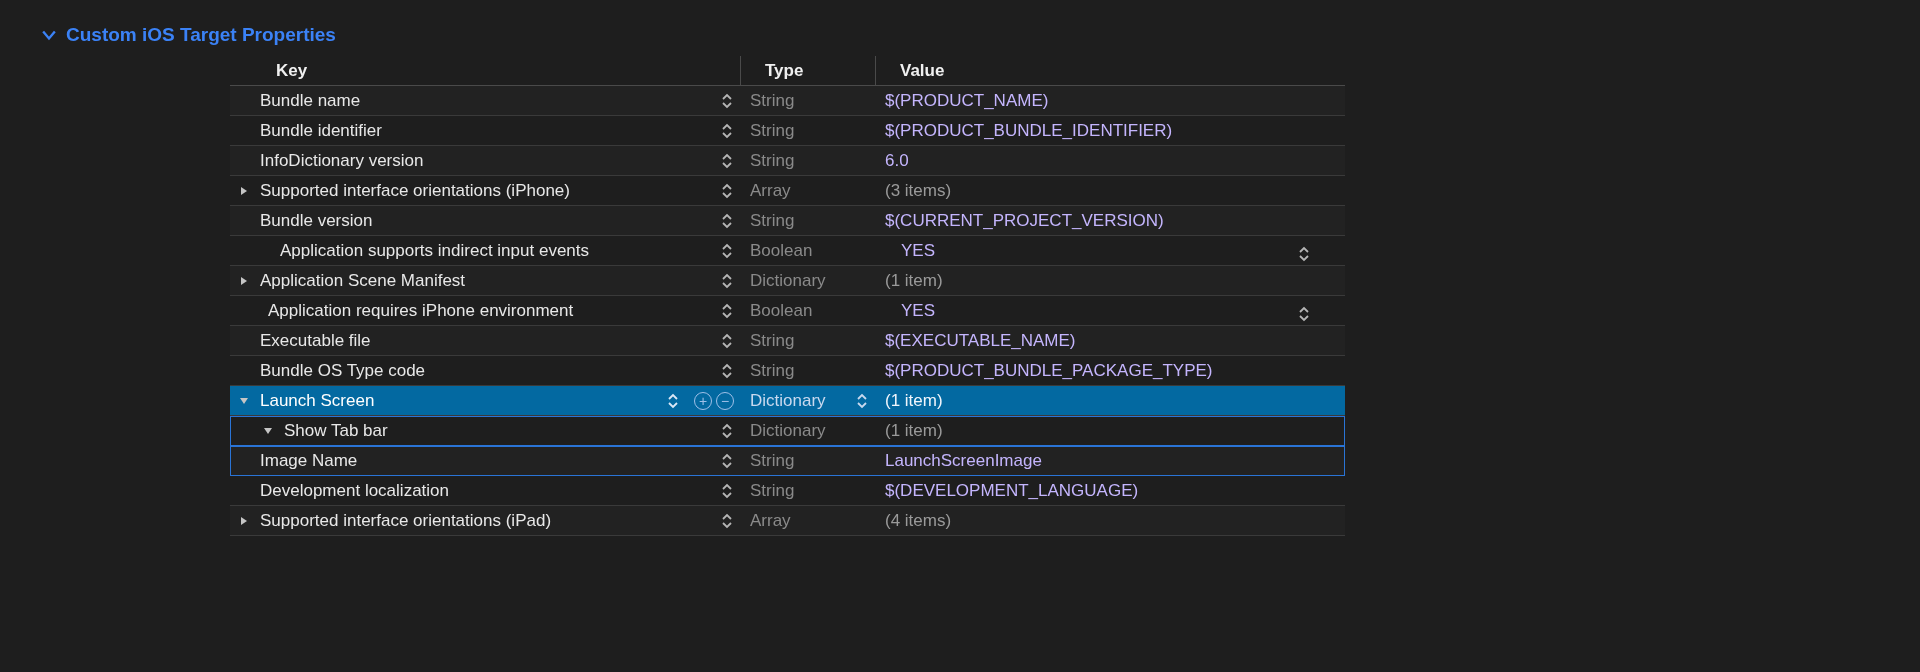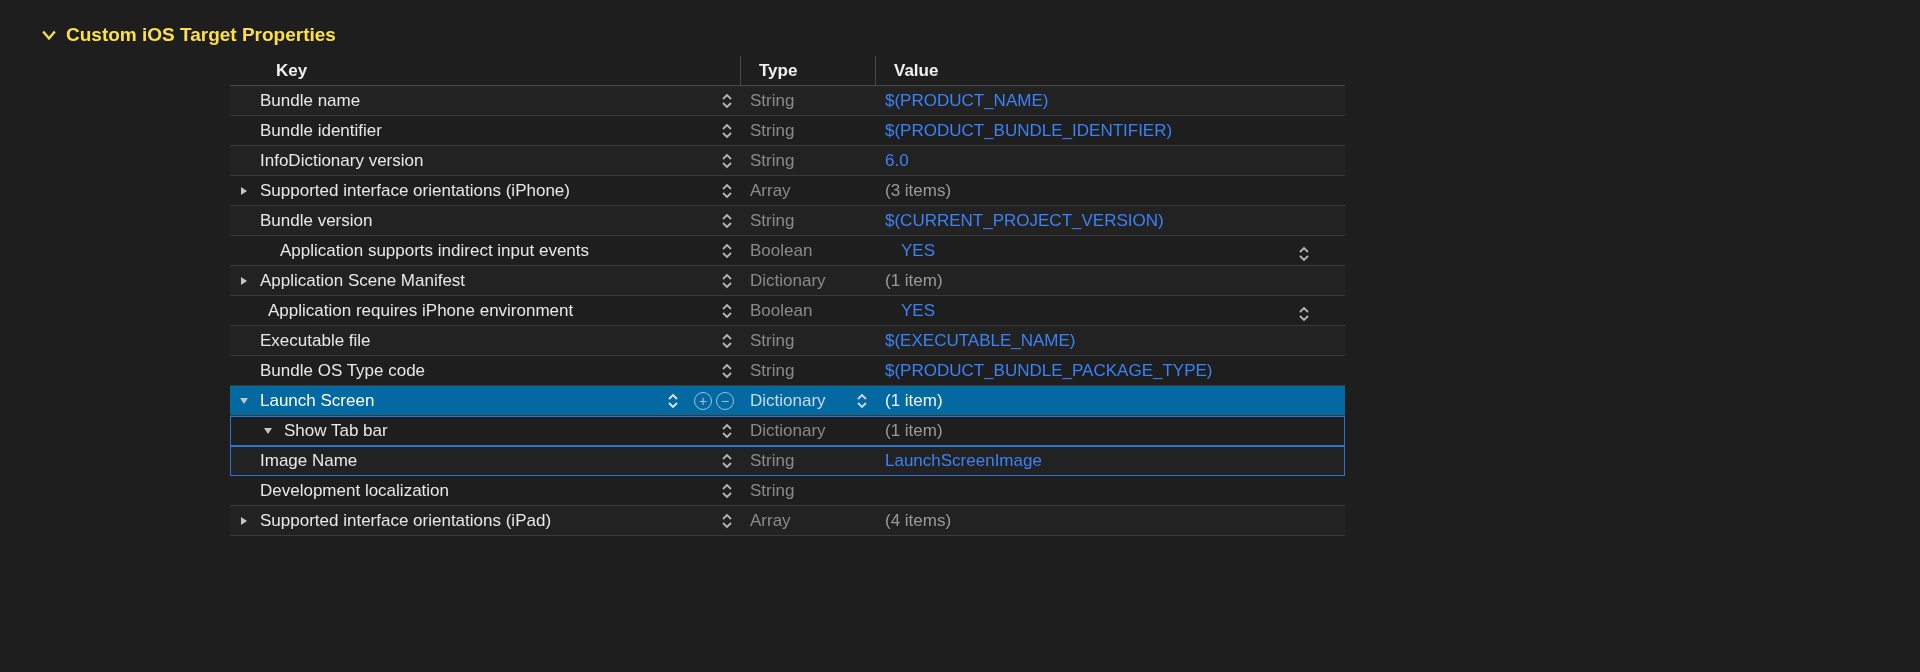--- a/index.html
+++ b/index.html
@@ -12,42 +12,42 @@
     height: 672px;
     overflow: hidden;
   }
   .section-header {
     display: flex;
     align-items: center;
     gap: 10px;
     padding: 24px 0 10px 42px;
     font-weight: 600;
     font-size: 19px;
-    color: #fde047;
+    color: #3b82f6;
   }
   .chev { display: inline-flex; width: 14px; height: 14px; align-items:center; justify-content:center;}
   .chev svg { width: 14px; height: 14px; }
   .table {
     margin-left: 230px;
     width: 1115px;
   }
   .thead, .row {
     display: grid;
     grid-template-columns: 510px 135px 470px;
     align-items: center;
     height: 30px;
     border-bottom: 1px solid #3a3a3a;
   }
   .thead {
     font-weight: 600;
     color: #f0f0f0;
     border-bottom: 1px solid #4a4a4a;
   }
   .thead .hcell {
-    padding-left: 18px;
+    padding-left: 24px;
     border-left: 1px solid #4a4a4a;
     height: 100%;
     display: flex;
     align-items: center;
   }
   .thead .hcell:first-child { border-left: none; padding-left: 46px; }
   .row:nth-child(odd) { background: #222222; }
   .row:nth-child(even) { background: #1e1e1e; }
   .row.selected {
     background: #0369a1;
@@ -102,21 +102,21 @@
     color: #8a8a8a;
     display: flex; align-items: center; height: 100%;
     gap: 6px;
   }
   .row.selected .typecell { color: #c9d9ef; }
   .typecell .stepper { color: #8a8a8a; }
   .row.selected .typecell .stepper { color: #c9d9ef; }
   .valcell {
     padding-left: 10px;
     display: flex; align-items: center; height: 100%;
-    color: #3b82f6;
+    color: #c4b5fd;
     position: relative;
   }
   .valcell.dim { color: #9a9a9a; }
   .row.selected .valcell { color: #f0f5fc; }
   .valcell .valtext { flex: 1; }
   .valcell .trailstepper { margin-right: 28px; }
 </style>
 </head>
 <body>
 
@@ -449,20 +449,23 @@
               <path d="M2 6 L6 2 L10 6" fill="none" stroke="currentColor" stroke-width="1.8"></path>
             </svg>
             <svg viewBox="0 0 12 8">
               <path d="M2 2 L6 6 L10 2" fill="none" stroke="currentColor" stroke-width="1.8"></path>
             </svg>
           </span>
         </div>
         <div class="typecell">
           <span>String</span>
         </div>
+        <div class="valcell">
+          <span class="valtext">$(DEVELOPMENT_LANGUAGE)</span>
+        </div>
       </div>
       <div class="row">
         <div class="keycell" style="padding-left: 6px; gap: 8px;">
           <span class="disclosure">
             <svg viewBox="0 0 10 10">
               <path d="M2 1 L8 5 L2 9 Z" fill="currentColor"></path>
             </svg>
           </span>
           <span class="keytext">Supported interface orientations (iPad)</span>
           <span class="stepper">

